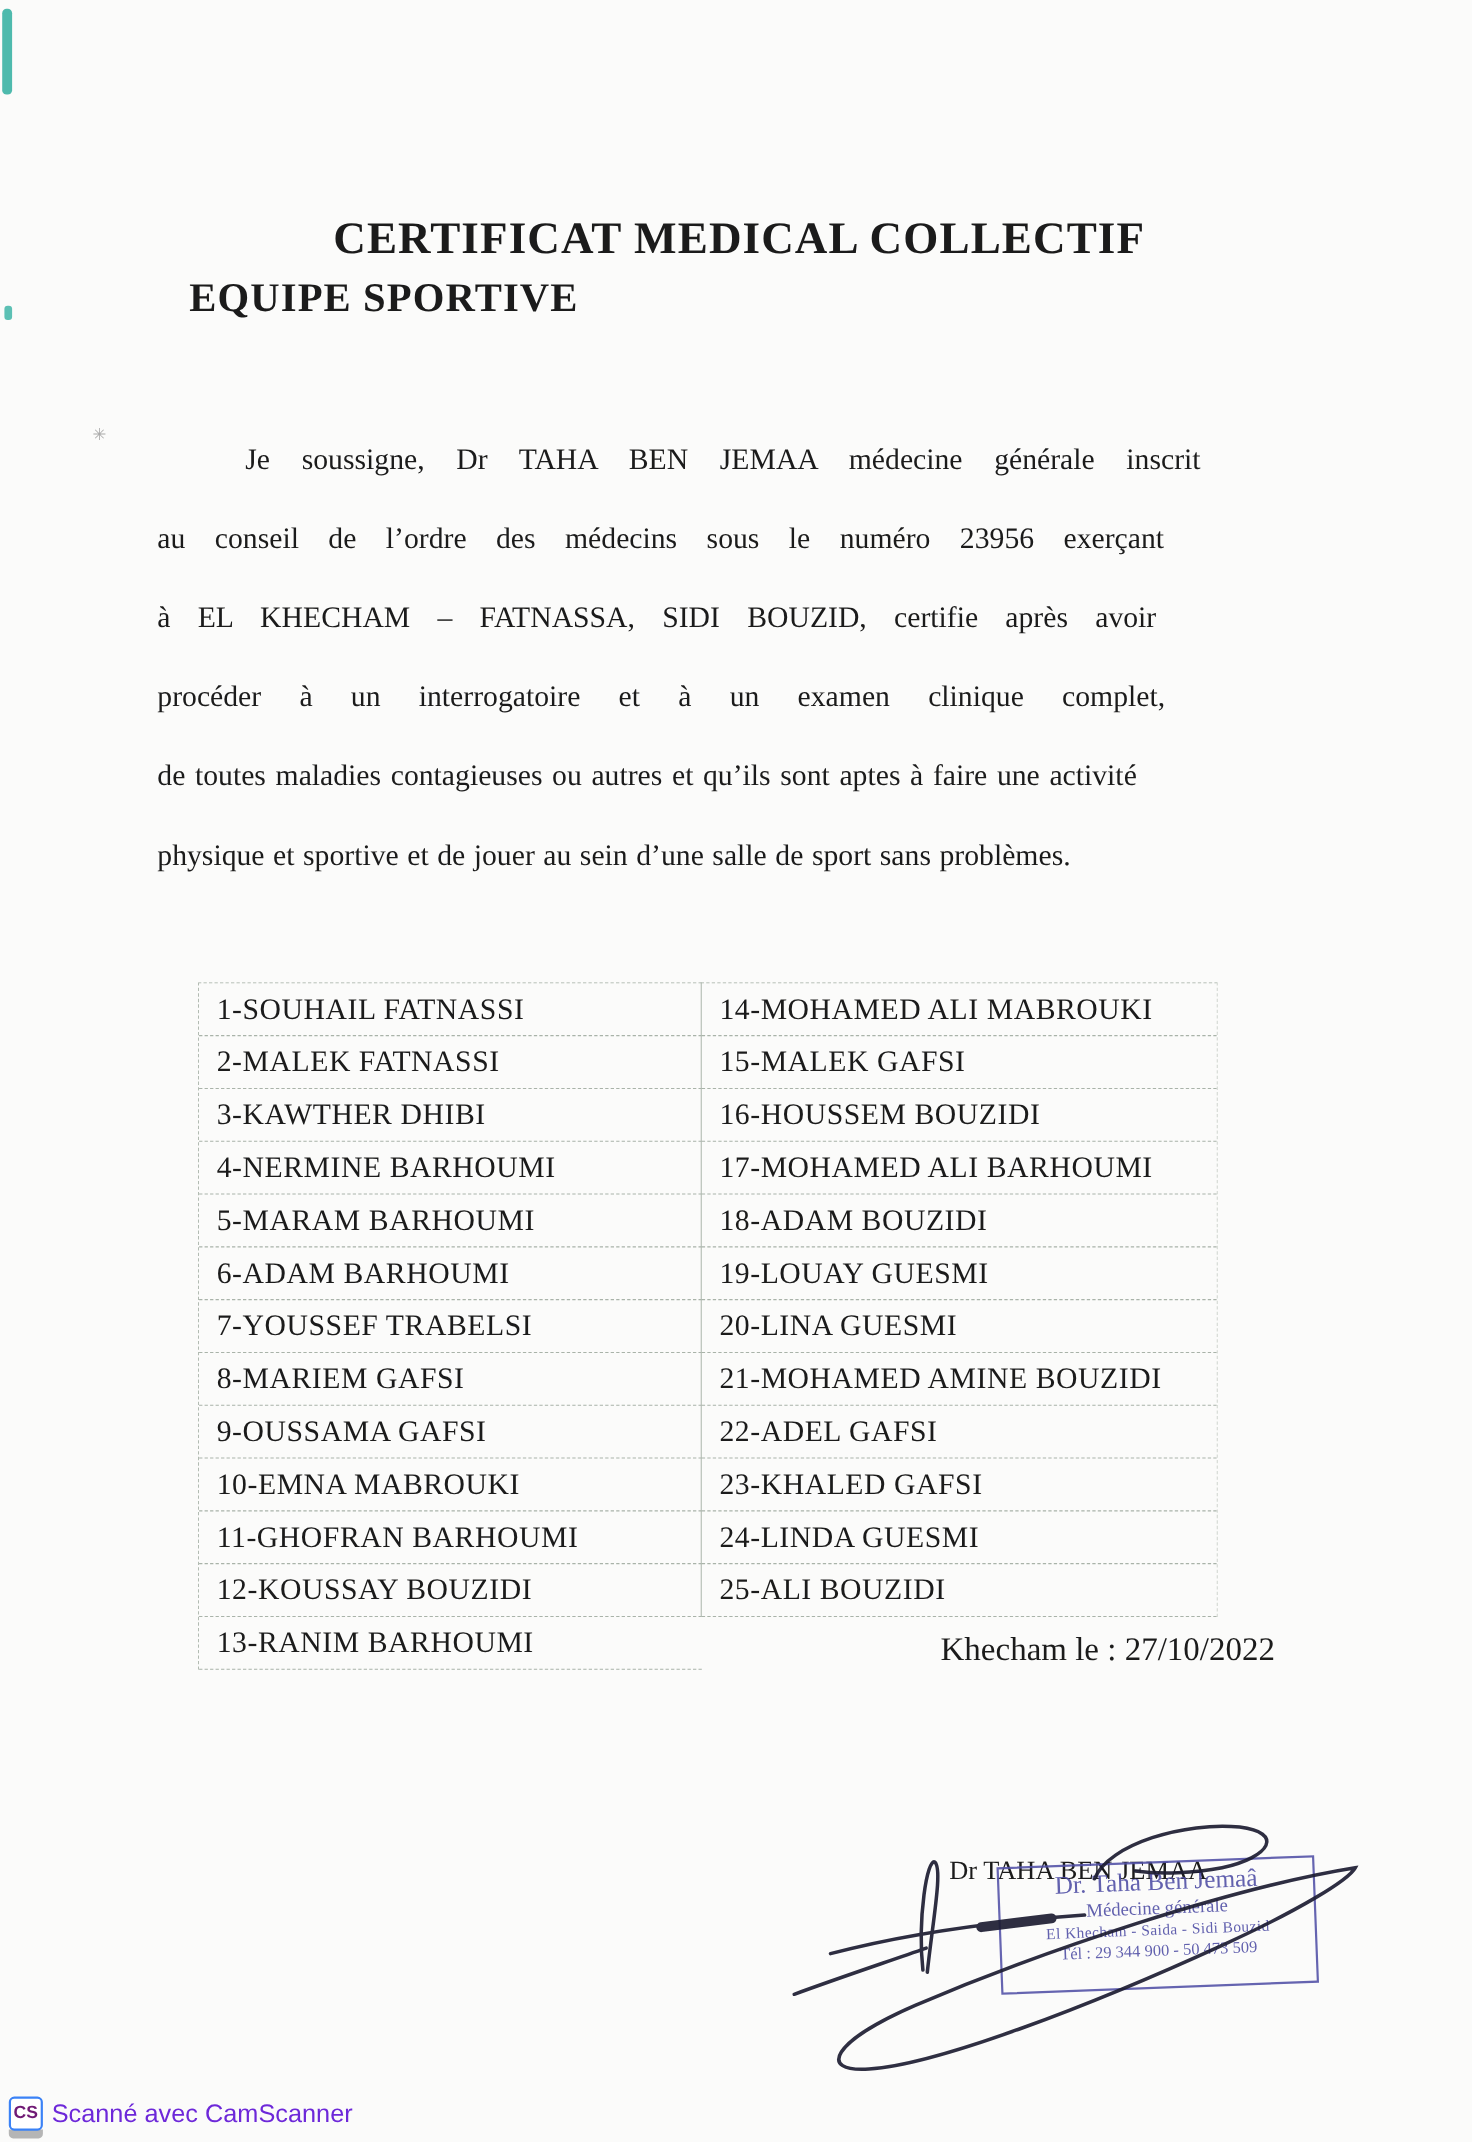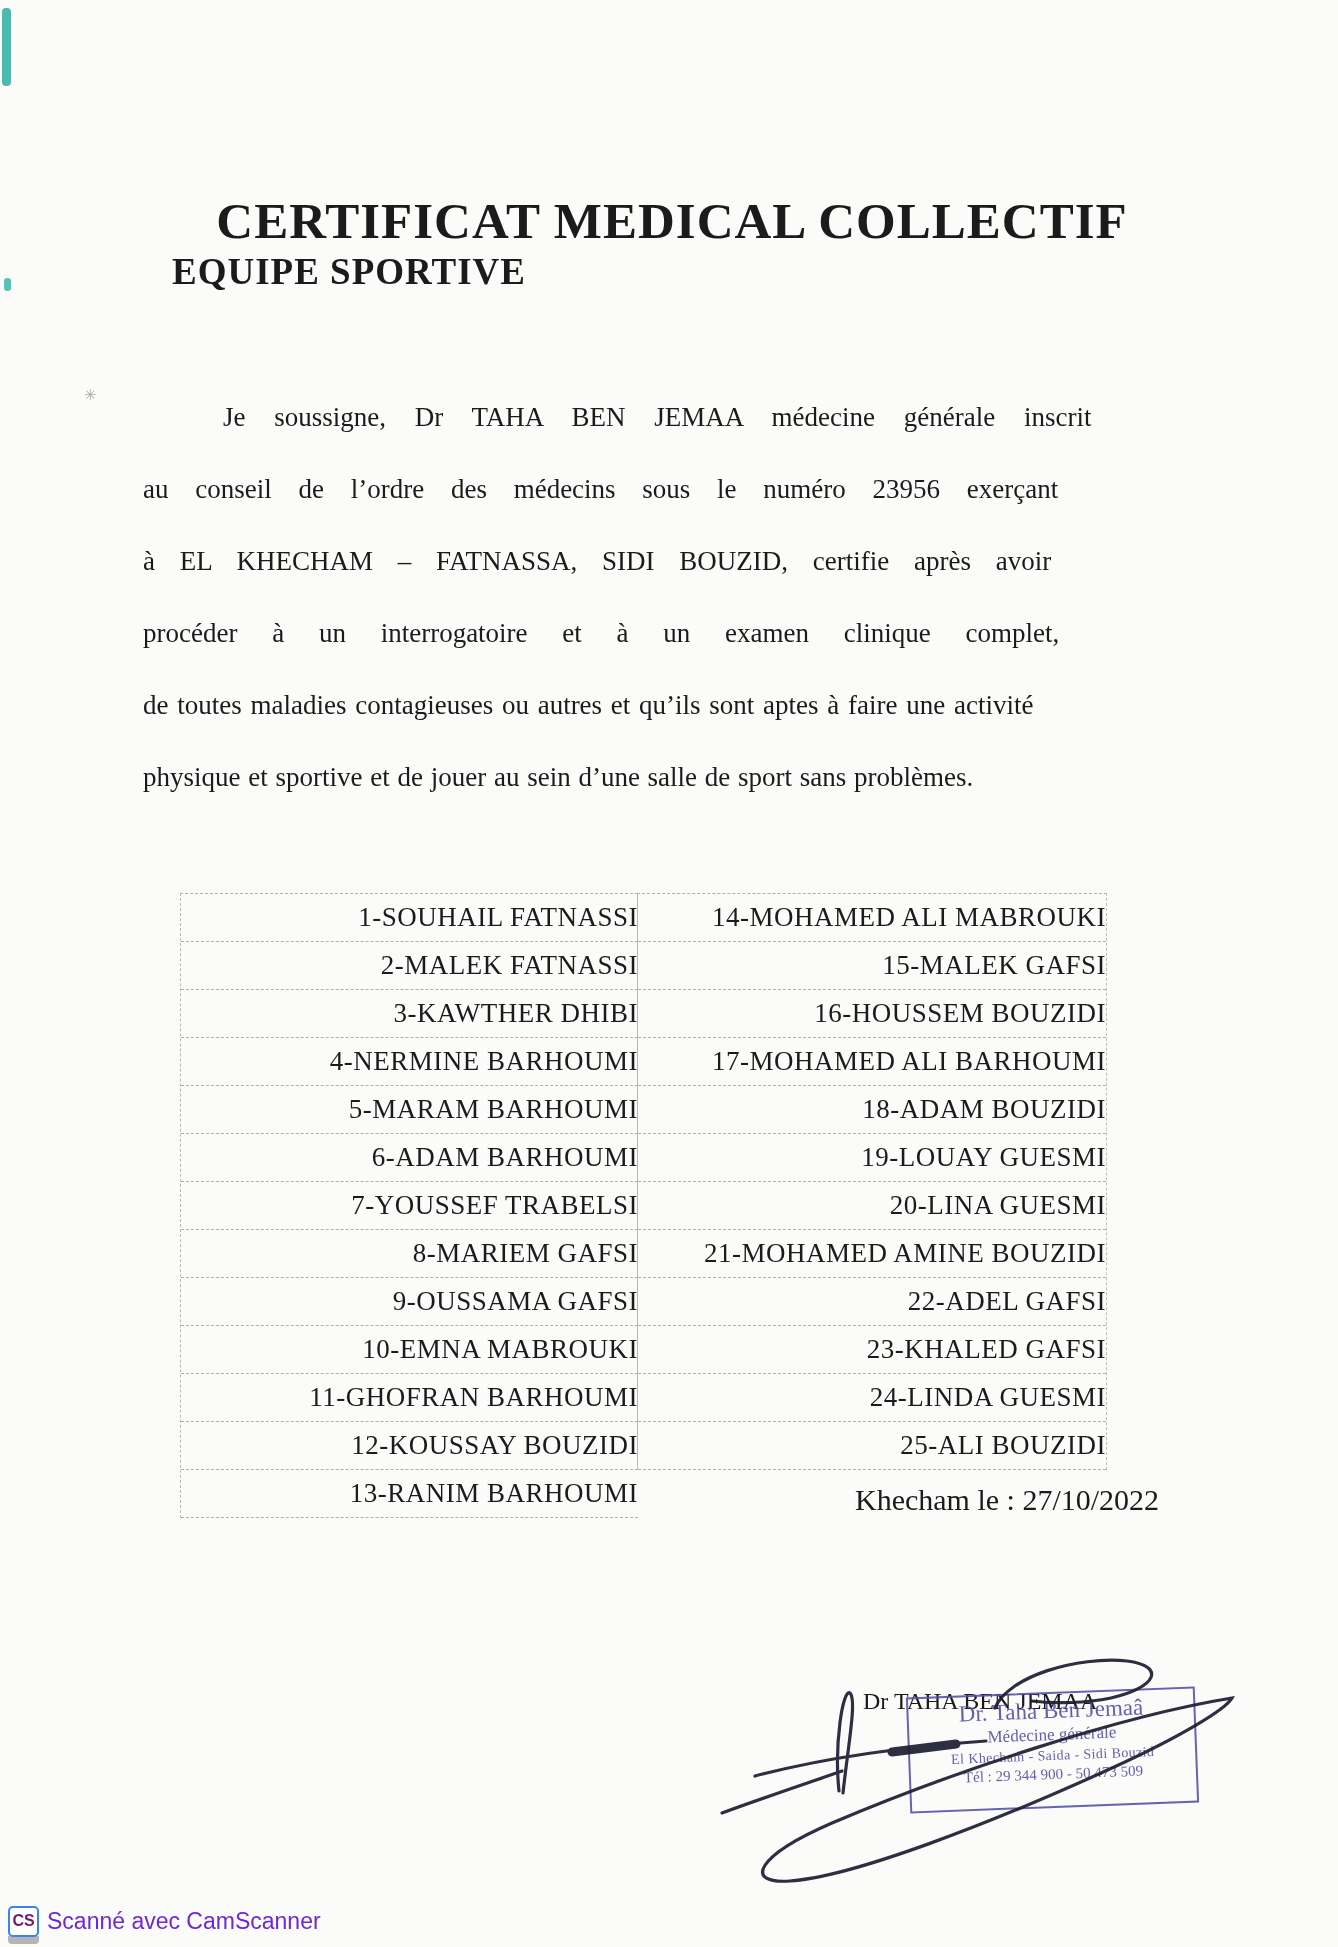--- a/index.html
+++ b/index.html
@@ -1,32 +1,32 @@
 <!DOCTYPE html>
 <html><head>
 <meta charset="utf-8">
 <style>
   html,body{margin:0;padding:0;}
   body{width:1338px;height:1947px;position:relative;background:#fbfbfa;overflow:hidden;
        font-family:"Liberation Serif", serif;color:#1b1b1b;}
   .abs{position:absolute;}
 
   
-  .title1{left:172px;top:192px;width:1000px;text-align:center;font-size:51px;font-weight:bold;letter-spacing:1px;}
+  .title1{left:172px;top:192px;width:1000px;text-align:center;font-size:41px;font-weight:bold;letter-spacing:1px;}
   .title2{left:172px;top:250px;width:1000px;font-size:37px;font-weight:bold;letter-spacing:1px;}
 
   
   .paragraph{left:143px;top:378px;width:1043px;font-size:27px;}
   .pline{height:72px;white-space:nowrap;}
   .ws22{word-spacing:22px;} .ws20{word-spacing:20px;} .ws18{word-spacing:18px;}
   .ws28{word-spacing:28px;} .ws2{word-spacing:2px;}  .ws1{word-spacing:1px;font-family:Liberation Serif, serif;}
   .indent{text-indent:80px;margin-top:24px;}
 
   
-  .tbl-col{position:absolute;top:893px;border-top:1px dashed #a9b3a9;text-align:right;}
+  .tbl-col{position:absolute;top:893px;border-top:1px dashed #a9b3a9;}
   .tbl-left{left:180px;width:457px;border-left:1px dashed #b2bbb2;}
   .tbl-right{left:637px;width:468px;border-left:1px solid #b2bbb2;border-right:1px dashed #b7c0b7;}
   .cell{height:47px;line-height:47px;border-bottom:1px dashed #a9b3a9;padding-left:16px;
         font-size:27px;letter-spacing:.5px;white-space:nowrap;overflow:visible;}
 
   
   .date-line{left:855px;top:1483px;font-size:30px;}
   .doctor-line{left:863px;top:1688px;font-size:24px;}
 
   

